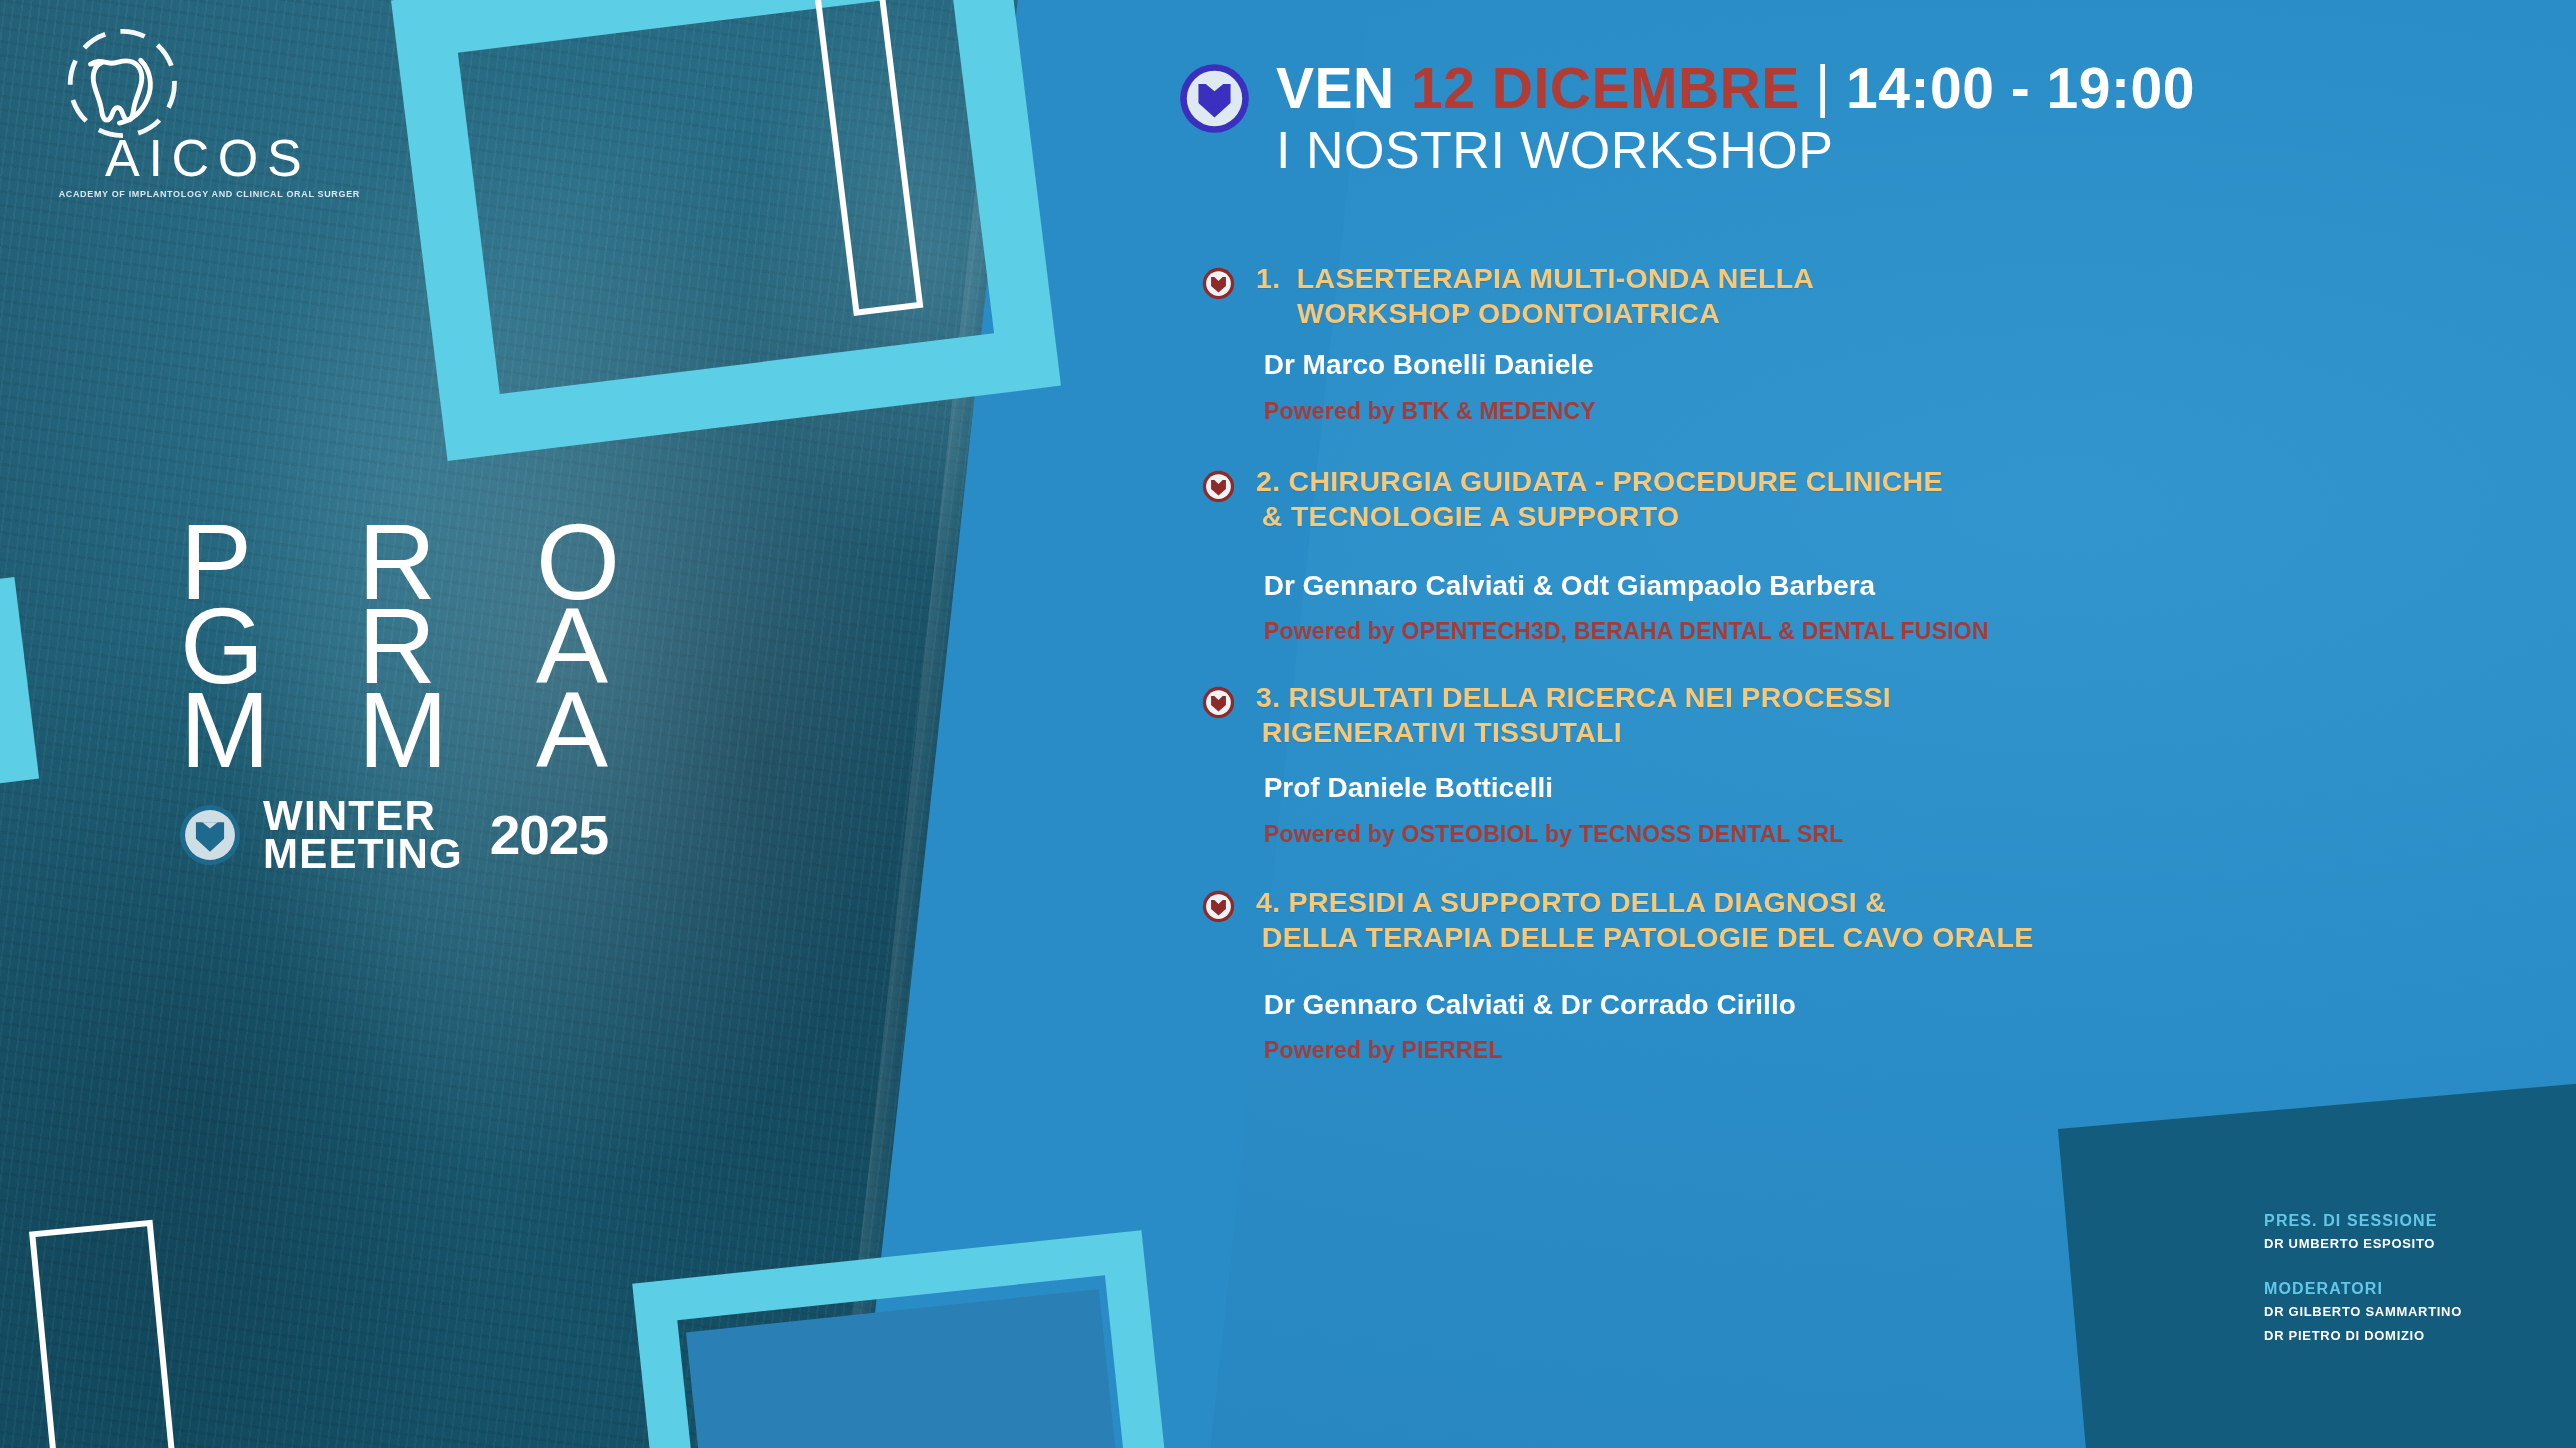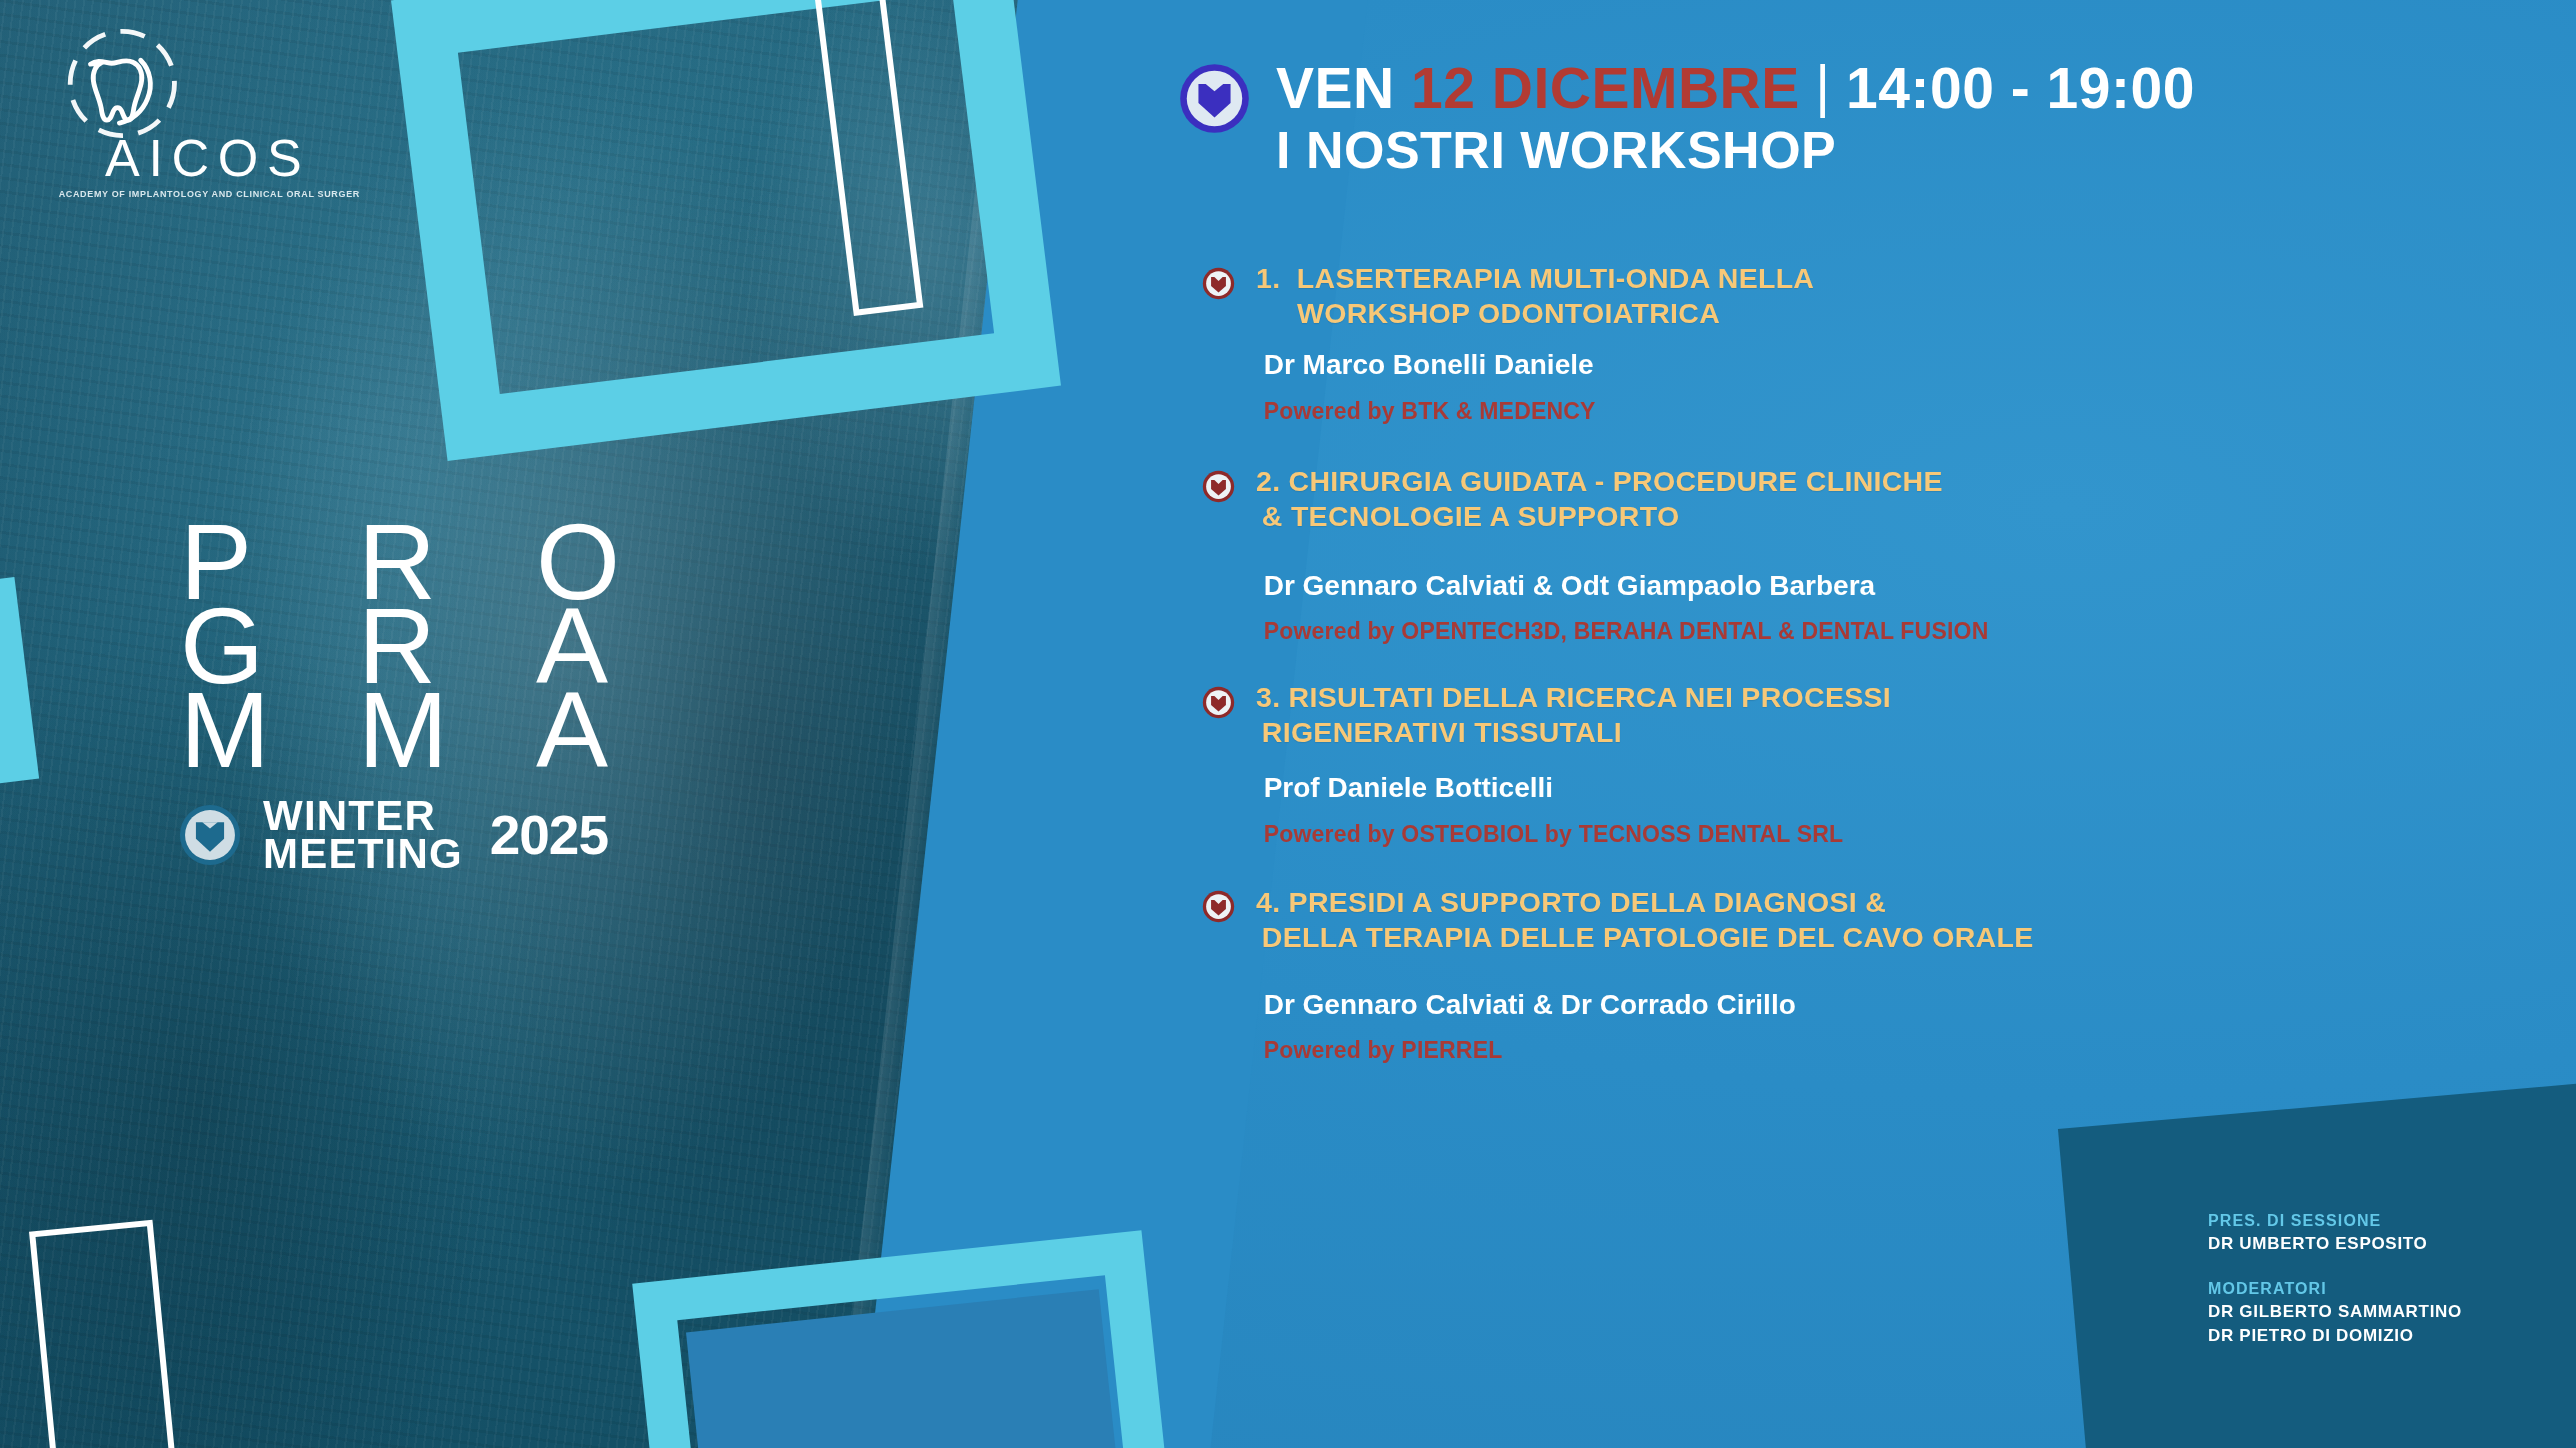--- a/index.html
+++ b/index.html
@@ -171,21 +171,21 @@
   .hdr-l1{
     font-weight:bold; font-size:57px; line-height:64px;
     letter-spacing:0.5px; color:#ffffff; white-space:nowrap;
   }
   .hdr-date{ color:#b23b33; }
   .hdr-sep{
     display:inline-block; color:#ffffff; font-weight:300;
     margin:0 15.5px; transform:translateY(-1.9px);
   }
   .hdr-l2{
-    font-weight:bold; font-size:52px; line-height:60px;
+    font-weight:normal; font-size:52px; line-height:60px;
     letter-spacing:0.5px; color:#ffffff;
   }
 
   .list{ position:absolute; left:48px; top:261px; width:1352px; }
 
   .item{ position:relative; margin-bottom:29px; padding-left:54px; }
   .item .dot{
     position:absolute; left:0; top:5.8px; width:33px; height:33px;
   }
   .item-title{
@@ -215,21 +215,21 @@
   
   .credits{
     position:absolute; right:114px; bottom:101px; z-index:12;
     text-align:left;
   }
   .cr-label{
     font-weight:bold; font-size:16px; line-height:23px;
     letter-spacing:1.1px; color:#63c8e8;
   }
   .cr-name{
-    font-weight:bold; font-size:17px; line-height:24px;
+    font-weight:bold; font-size:13px; line-height:24px;
     letter-spacing:0.7px; color:#ffffff;
   }
   .cr-gap{ height:21px; }
 </style>
 </head>
 <body>
 
 <div id="poster">
 
   <div class="bg-right"></div>

